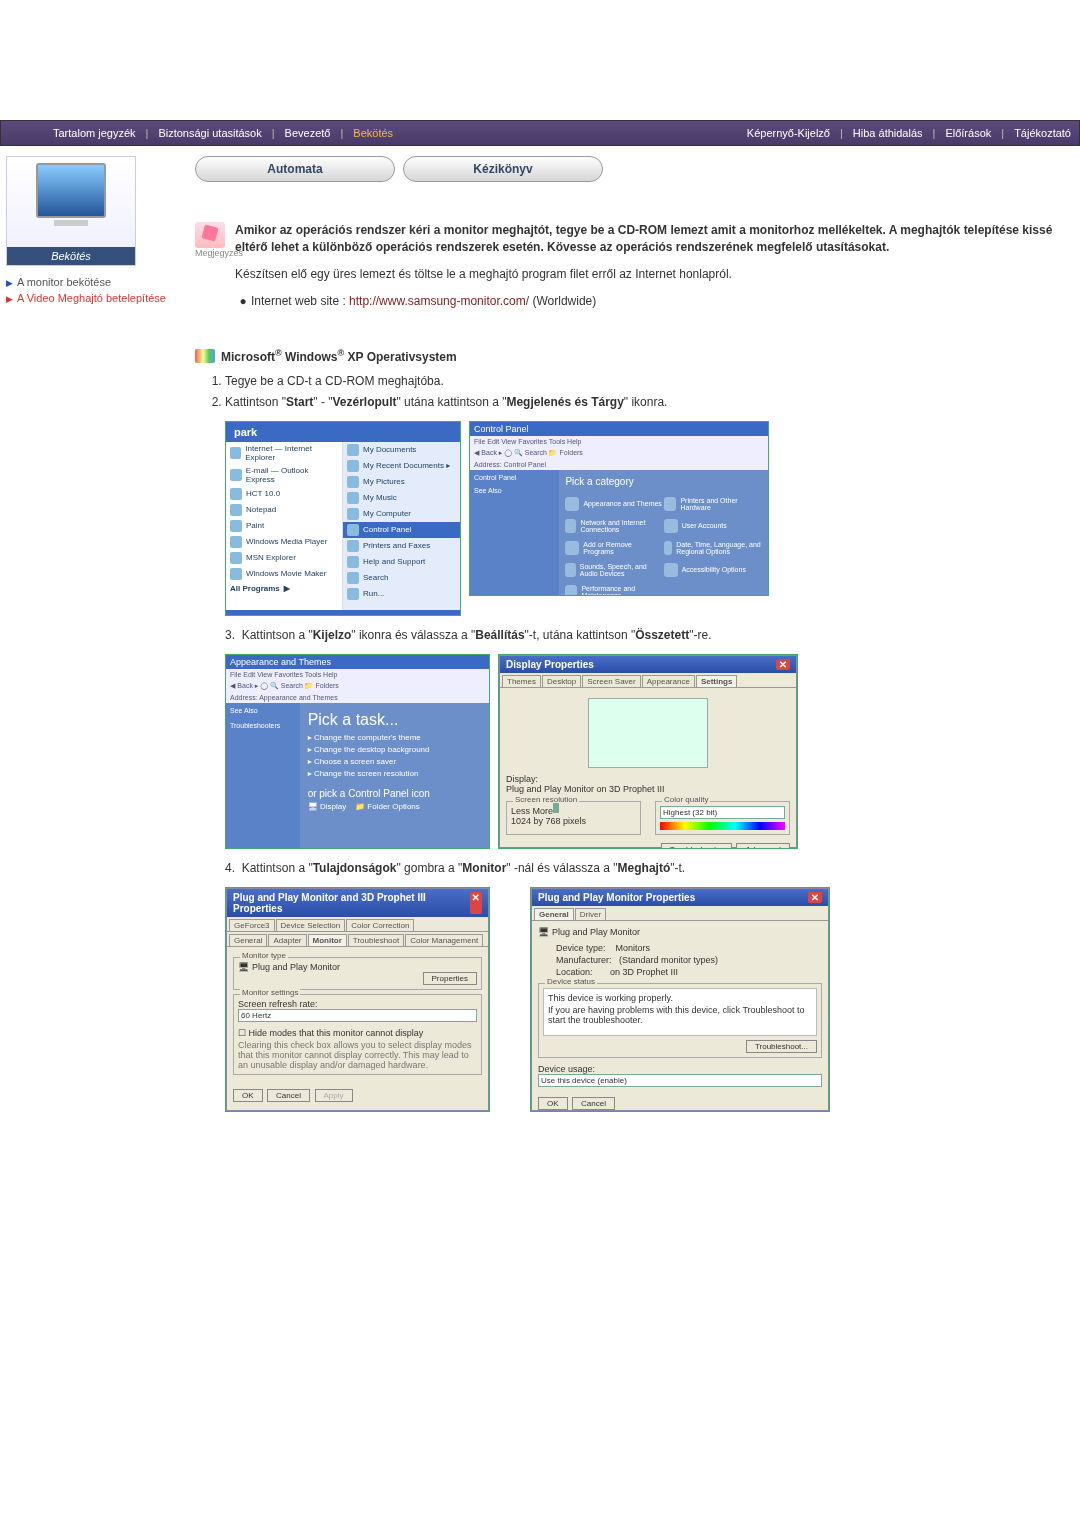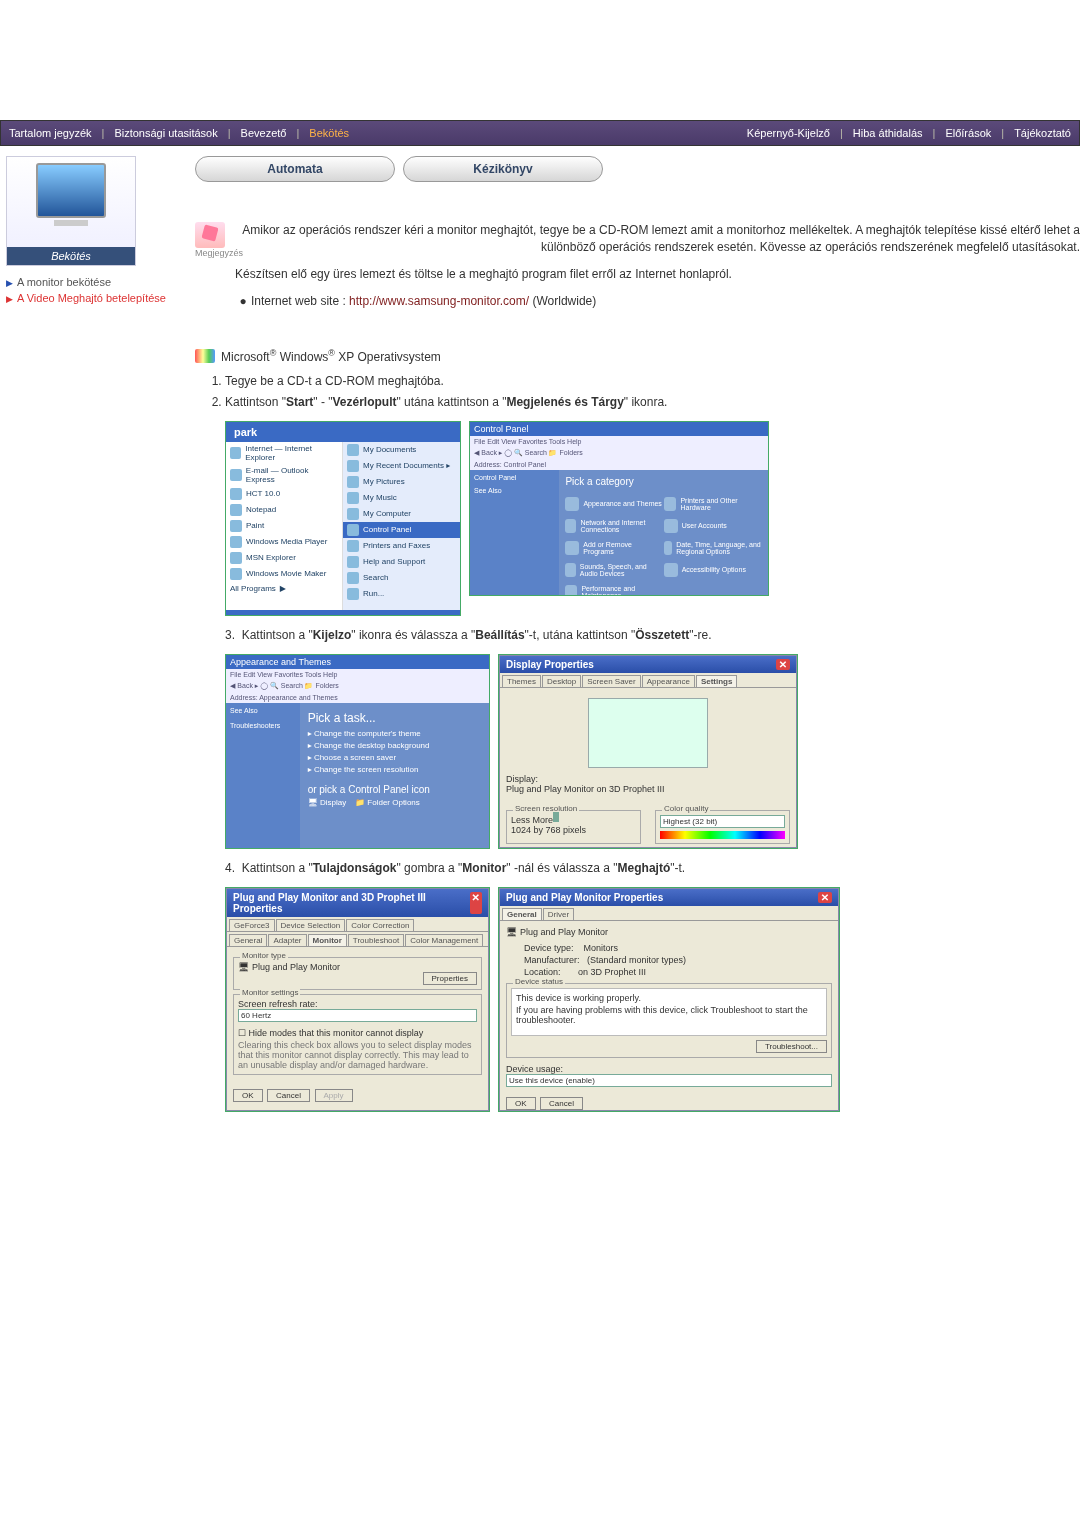--- a/index.html
+++ b/index.html
@@ -14,20 +14,21 @@
   }
   .topnav {
     background: linear-gradient(#5b4a7a, #4a3a69);
     color: #fff;
     display: flex;
     align-items: center;
     height: 26px;
     font-size: 11px;
     border: 1px solid #333;
     margin-top: 120px;
+    padding-left: 44px;
   }
   .topnav .nav-item {
     padding: 0 8px;
     white-space: nowrap;
   }
   .topnav .sep { color: #bba; padding: 0 2px; }
   .topnav .active { color: #ffb347; }
   .topnav .spacer { flex: 1; }
   .main-row { display: flex; margin-top: 6px; }
   .left-col { width: 175px; padding: 4px 6px 0 6px; }
@@ -79,21 +80,21 @@
   .note-icon .ico {
     width: 30px; height: 26px; background: linear-gradient(#fde,#fbb);
     border-radius: 3px; position: relative;
   }
   .note-icon .ico::after{
     content:""; width:14px;height:14px;background:#f79;
     position:absolute; left:8px; top:4px; border-radius:2px; transform:rotate(15deg);
   }
   .note-icon .sub { font-size: 9px; color:#888; }
   .note-text { flex: 1; }
-  .bold { font-weight: normal; text-align: right; }
+  .bold { font-weight: bold; }
   .para { margin-bottom: 10px; line-height: 1.4; }
   .bullet-row { display: flex; line-height: 1.6; }
   .bullet-row .dot { width: 16px; text-align:center; }
   .links-indent { padding-left: 130px; line-height: 1.6; }
   a.link { color: #7f1d1d; text-decoration: none; }
   .section-head { display:flex; align-items:center; gap:6px; margin: 36px 0 8px; }
   .sh-ico {
     width: 20px; height: 14px; background: linear-gradient(90deg,#f55,#ff9 40%,#5c5 70%,#59f);
     border-radius: 2px;
   }
@@ -105,21 +106,21 @@
   .shot {
     border: 1px solid #4a6; background: #f4f8f4;
     font-size: 8px; color: #446; position: relative;
     overflow:hidden;
   }
   .shot-a { width: 236px; height: 195px; }
   .shot-b { width: 300px; height: 175px; }
   .shot-c { width: 265px; height: 195px; }
   .shot-d { width: 300px; height: 195px; }
   .shot-e { width: 265px; height: 225px; }
-  .shot-f { width: 342px; height: 225px; }
+  .shot-f { width: 300px; height: 225px; margin-left: 32px; }
 
   
   .startmenu { display:flex; height: 168px; }
   .sm-head { background:#3a6ac4; color:#fff; font-weight:bold; padding:4px 8px; font-size:11px; }
   .sm-left { width: 50%; background:#fff; border-right:1px solid #ddd; }
   .sm-right { width:50%; background:#e4ecfb; }
   .sm-item { display:flex; align-items:center; gap:4px; padding:2px 4px; font-size:8px; color:#246; }
   .sm-item .ic { width:12px;height:12px;background:#8bd;border-radius:2px; }
   .sm-item.cp { background:#3a6ac4; color:#fff; }
   .sm-foot { background:#3a6ac4; color:#fff; font-size:8px; padding:3px; text-align:right; }
@@ -129,21 +130,21 @@
   .cp-bar { background:#eef; padding:2px 4px; font-size:7px; color:#557; display:flex; gap:4px; align-items:center;}
   .cp-left { width:30%; background:#5a82c8; color:#fff; padding:4px; font-size:7px; float:left; height:140px;}
   .cp-right { width:70%; background:#6d8fc9; color:#fff; padding:6px; float:left; height:140px; }
   .cp-pick { color:#fff; font-size:10px; margin-bottom:6px; }
   .cp-cat { display:flex; align-items:center; gap:4px; font-size:7px; margin:4px 0; }
   .cp-cat .ci { width:14px;height:14px;background:#9bd;border-radius:3px; }
 
   
   .at-left { width:28%; background:#5a82c8; color:#fff; font-size:7px; float:left; height:160px; padding:4px;}
   .at-right { width:72%; background:#6d8fc9; color:#fff; float:left; height:160px; padding:8px; font-size:8px;}
-  .at-pick { font-size:12px; margin-bottom:4px; }
+  .at-pick { font-size:16px; margin-bottom:4px; }
   .at-task { margin:3px 0; }
   .at-or { margin-top:10px; font-size:10px; }
 
   
   .dlg { background:#ece9d8; border:1px solid #88a; height:100%; font-size:9px; color:#333; }
   .dlg-title { background:linear-gradient(#4a6ec8,#2a4ea8); color:#fff; font-weight:bold; padding:3px 6px; font-size:10px; display:flex; justify-content:space-between;gap:20px;}
   .dlg-title .x { background:#d44; color:#fff; width:14px; text-align:center; border-radius:2px;}
   .tabs { display:flex; font-size:8px; border-bottom:1px solid #999; padding:2px 2px 0; gap:1px;}
   .tab { background:#ece9d8; border:1px solid #999; border-bottom:none; padding:1px 4px; color:#555;}
   .tab.sel { background:#f4f2e8; font-weight:bold; }
@@ -410,21 +411,21 @@
             <span class="tab">Themes</span>
             <span class="tab">Desktop</span>
             <span class="tab">Screen Saver</span>
             <span class="tab">Appearance</span>
             <span class="tab sel">Settings</span>
           </div>
           <div class="dlg-body">
             <div class="mon-ill"></div>
             <div><span>Display:</span></div>
             <div>Plug and Play Monitor on 3D Prophet III</div>
-            <div style="display:flex; gap:14px; margin-top:12px;">
+            <div style="display:flex; gap:14px; margin-top:3px;">
               <div class="grp" style="flex:1">
                 <span class="grp-title">Screen resolution</span>
                 <div><span>Less</span> <span class="slider"></span> <span>More</span></div>
                 <div>1024 by 768 pixels</div>
               </div>
               <div class="grp" style="flex:1">
                 <span class="grp-title">Color quality</span>
                 <div class="select-s">Highest (32 bit)</div>
                 <div style="height:8px;background:linear-gradient(90deg,#f00,#ff0,#0f0,#0ff,#00f,#f0f);margin-top:3px"></div>
               </div>

